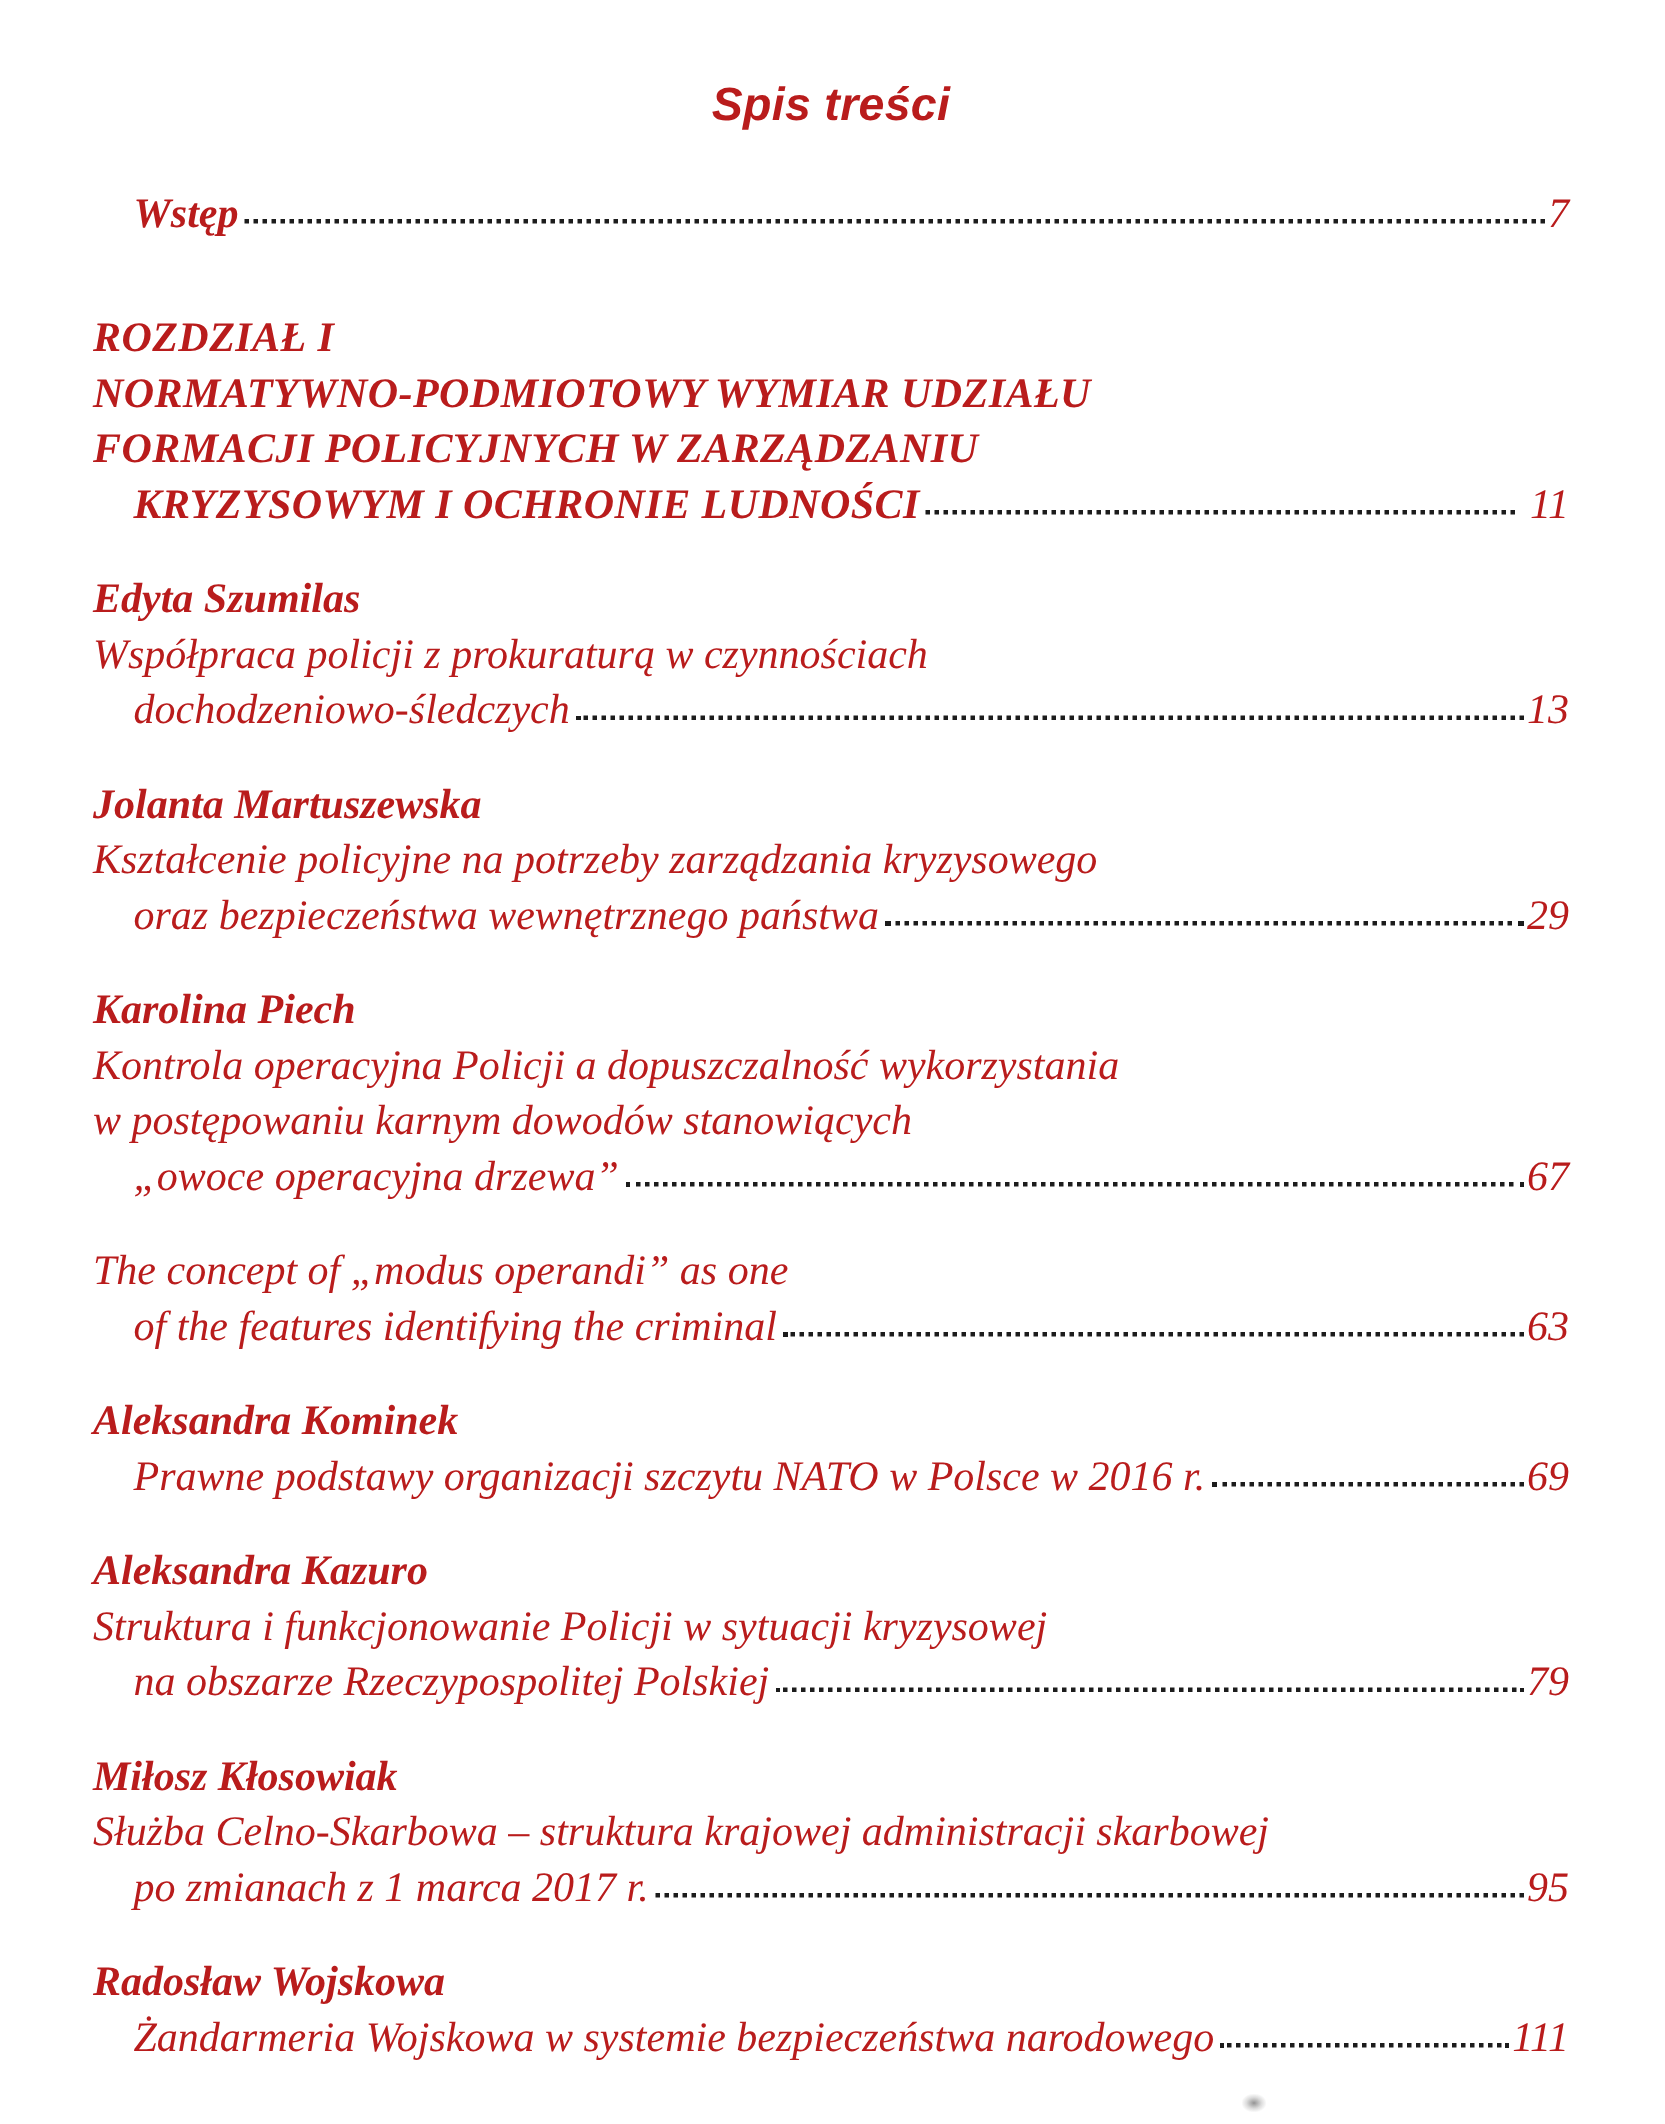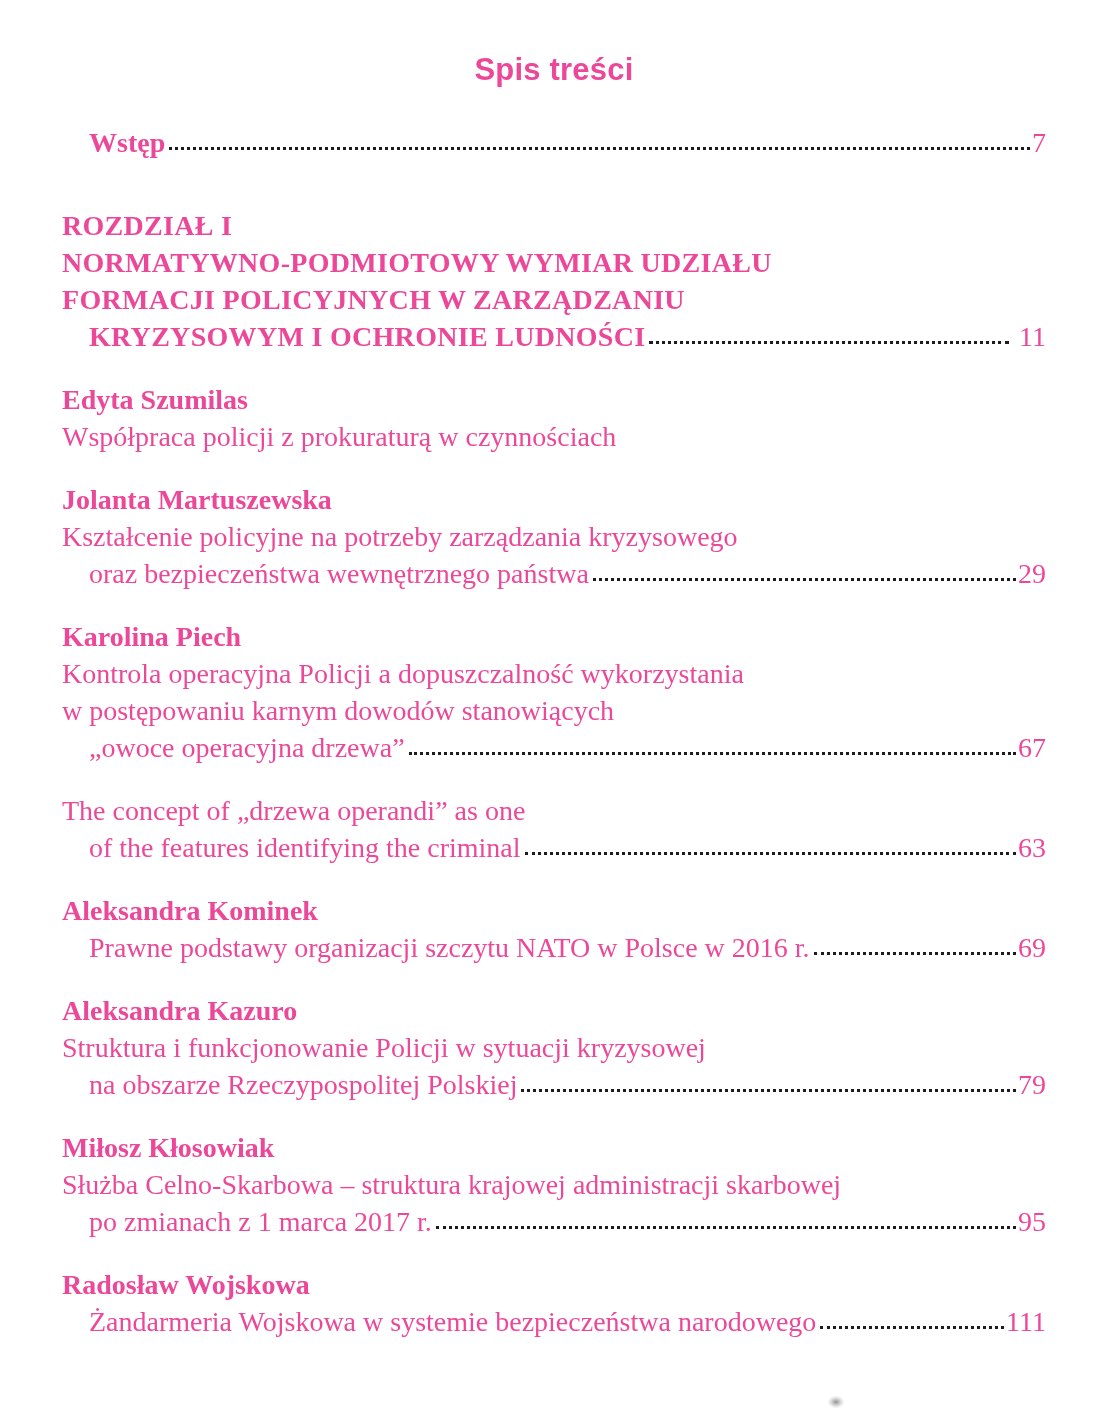--- a/index.html
+++ b/index.html
@@ -7,24 +7,25 @@
     padding: 0;
     background: #ffffff;
   }
   .page {
     position: relative;
     width: 1110px;
     height: 1416px;
     box-sizing: border-box;
     padding: 52px 64px 0 62px;
     background: #ffffff;
-    color: #ec4899;
+    color: #b91c1c;
     font-family: "Liberation Serif", "DejaVu Serif", serif;
     font-size: 28px;
     overflow: hidden;
+    font-style: italic;
   }
   .doc-title {
     font-family: "Liberation Sans", "DejaVu Sans", sans-serif;
     font-size: 31px;
     font-weight: 700;
     text-align: center;
     margin: 0 0 36px 0;
     line-height: 36px;
     letter-spacing: 0.2px;
   }
@@ -102,20 +103,25 @@
     <div class="toc-line">
       <span class="last-cap">KRYZYSOWYM I OCHRONIE LUDNOŚCI</span>
       <span class="leader"></span>
       <span class="pagenum">11</span>
     </div>
   </section>
 
   <section class="entry">
     <div class="author">Edyta Szumilas</div>
     <div class="title-line">Współpraca policji z prokuraturą w czynnościach</div>
+    <div class="toc-line">
+      <span>dochodzeniowo-śledczych</span>
+      <span class="leader"></span>
+      <span class="pagenum">13</span>
+    </div>
   </section>
 
   <section class="entry">
     <div class="author">Jolanta Martuszewska</div>
     <div class="title-line">Kształcenie policyjne na potrzeby zarządzania kryzysowego</div>
     <div class="toc-line">
       <span>oraz bezpieczeństwa wewnętrznego państwa</span>
       <span class="leader"></span>
       <span class="pagenum">29</span>
     </div>
@@ -126,21 +132,21 @@
     <div class="title-line">Kontrola operacyjna Policji a dopuszczalność wykorzystania</div>
     <div class="title-line">w postępowaniu karnym dowodów stanowiących</div>
     <div class="toc-line">
       <span>„owoce operacyjna drzewa”</span>
       <span class="leader"></span>
       <span class="pagenum">67</span>
     </div>
   </section>
 
   <section class="entry">
-    <div class="title-line">The concept of „drzewa operandi” as one</div>
+    <div class="title-line">The concept of „modus operandi” as one</div>
     <div class="toc-line">
       <span>of the features identifying the criminal</span>
       <span class="leader"></span>
       <span class="pagenum">63</span>
     </div>
   </section>
 
   <section class="entry">
     <div class="author">Aleksandra Kominek</div>
     <div class="toc-line">

